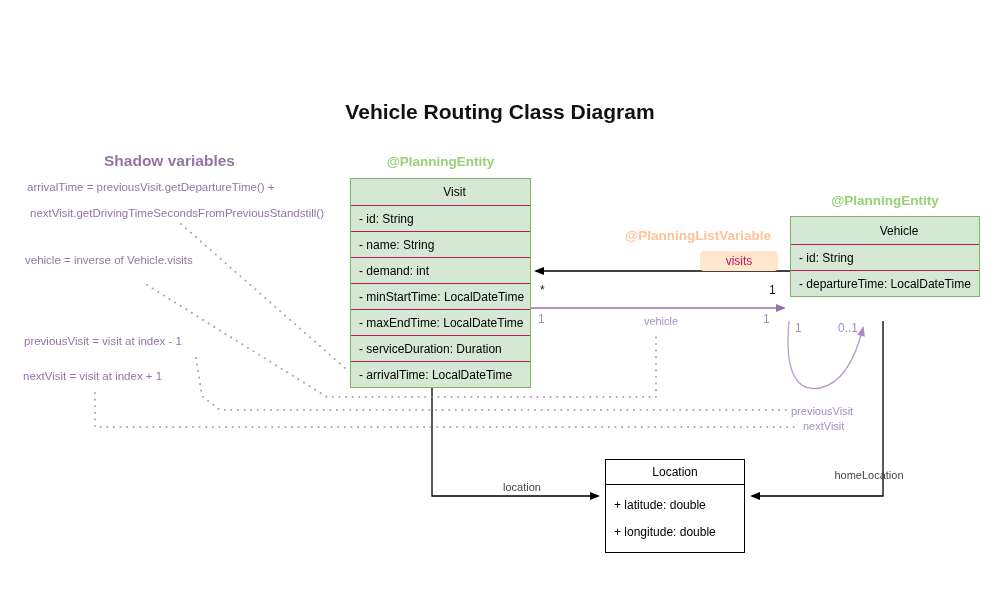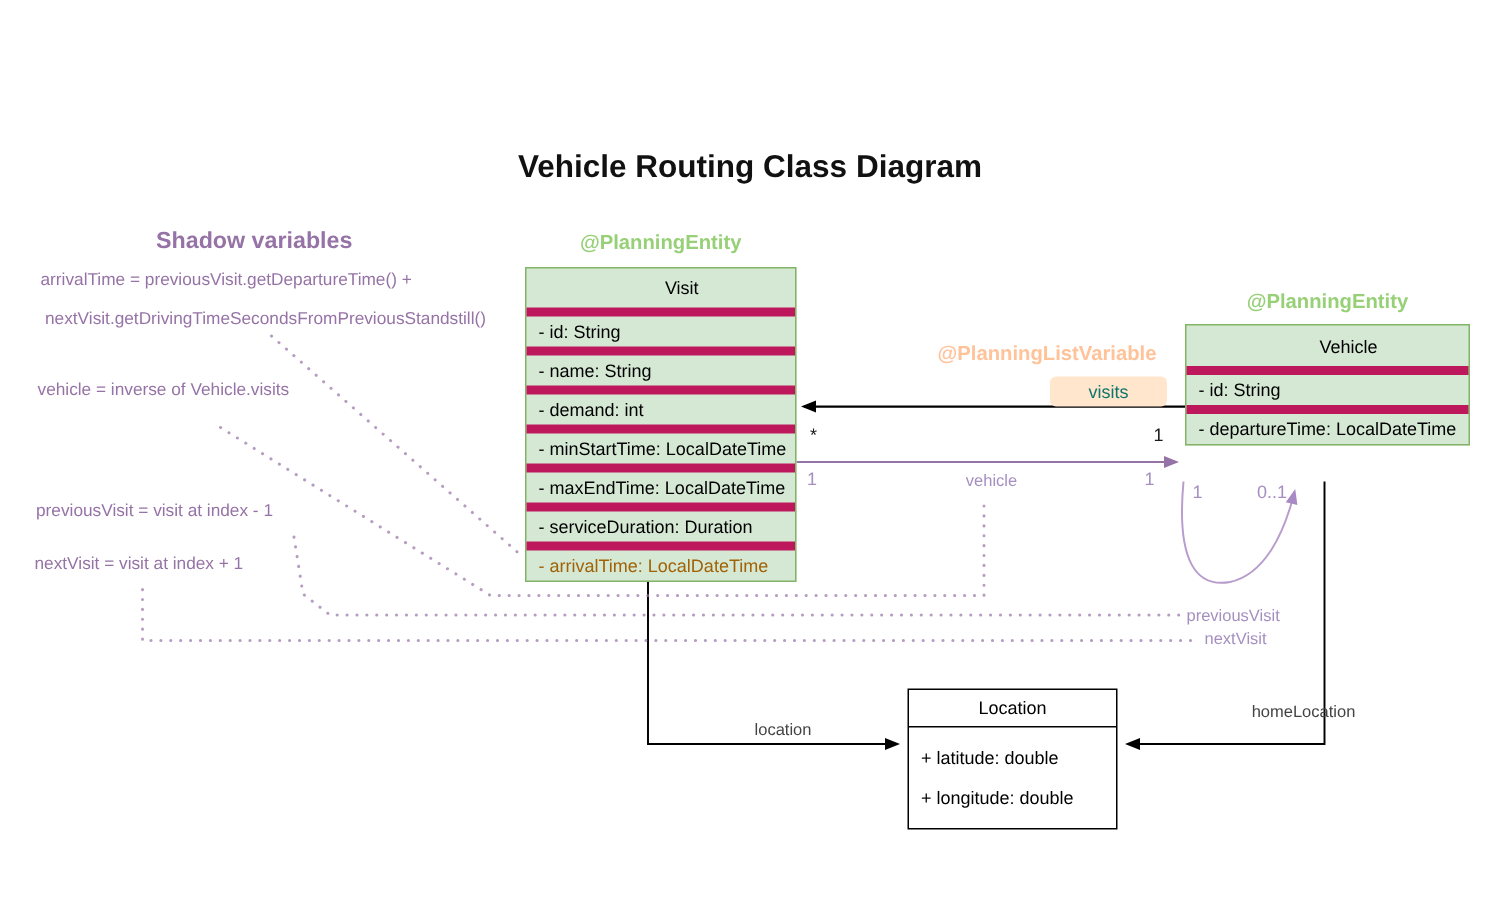--- a/index.html
+++ b/index.html
@@ -9,43 +9,43 @@
   }
   .abs{position:absolute;}
   #title{top:100px;left:0;width:1000px;text-align:center;font-size:21px;font-weight:bold;color:#111;}
   
   .shadow-heading{top:152px;left:104px;font-size:15.5px;font-weight:bold;color:#9673a6;}
   .shadow-note{font-size:11.5px;color:#9673a6;white-space:nowrap;}
   
   .uml{border:1px solid #82b366;background:#d5e8d4;box-sizing:border-box;}
   .uml .hdr{text-align:center;font-size:12px;box-sizing:border-box;
     display:flex;align-items:center;justify-content:center;padding-left:28px;}
-  .uml .row{border-top:6px solid #be185d;font-size:12px;padding-left:8px;box-sizing:border-box;
+  .uml .row{border-top:1px solid #be185d;font-size:12px;padding-left:8px;box-sizing:border-box;
     display:flex;align-items:center;white-space:nowrap;overflow:hidden;}
   #visit-class{left:350px;top:178px;width:181px;}
   #visit-class .hdr{height:26px;}
   #visit-class .row{height:26px;}
   #vehicle-class{left:790px;top:216px;width:190px;}
   #vehicle-class .hdr{height:27px;}
   #vehicle-class .row{height:26px;}
-  .purple-field{color:#a16207;}
+  .purple-field{color:#000000;}
   #location-class{left:605px;top:459px;width:140px;border:1px solid #000;background:#fff;box-sizing:border-box;}
   #location-class .hdr{height:24px;font-size:12px;display:flex;align-items:center;justify-content:center;}
   #location-class .body{border-top:1px solid #000;padding:6px 0 7px 8px;}
   #location-class .lrow{font-size:12px;height:27px;display:flex;align-items:center;white-space:nowrap;}
   
   .stereo{font-size:13.5px;font-weight:bold;text-align:center;white-space:nowrap;}
   .stereo-green{color:#97d077;}
   .stereo-orange{color:#ffc299;}
   #stereo-visit{left:350px;top:154px;width:181px;}
   #stereo-vehicle{left:790px;top:193px;width:190px;}
   #stereo-listvar{left:603px;top:228px;width:190px;}
   
   #visits-pill{left:700px;top:251px;width:78px;height:20px;background:#ffe6cc;border-radius:4px;
-    font-size:12px;text-align:center;line-height:20px;color:#0f766e;}
+    font-size:12px;text-align:center;line-height:20px;color:#be185d;}
   
   .mult{font-size:12px;white-space:nowrap;}
   .mult-black{color:#1a1a1a;}
   .mult-purple{color:#a58fc0;}
   .assoc-label{font-size:11px;color:#444;white-space:nowrap;text-align:center;}
   .assoc-label-purple{font-size:11px;color:#a58fc0;white-space:nowrap;}
   svg.overlay{position:absolute;left:0;top:0;width:1000px;height:600px;pointer-events:none;}
 </style>
 </head>
 <body>

